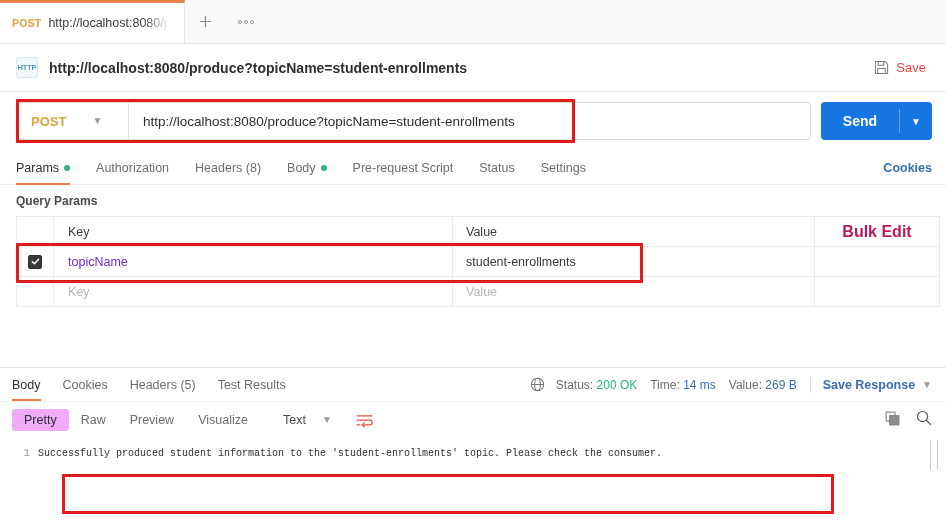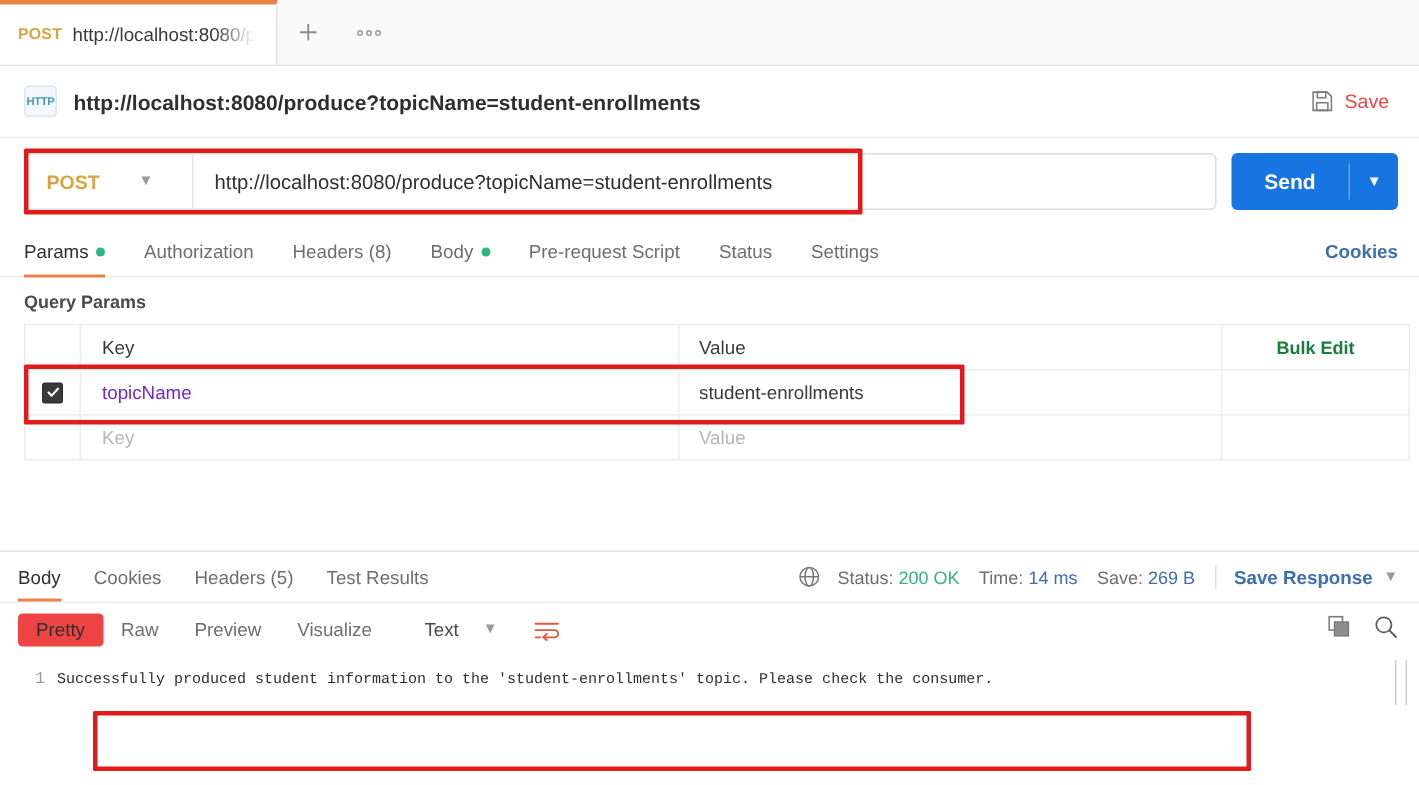--- a/index.html
+++ b/index.html
@@ -156,21 +156,21 @@
     padding-left: 14px; border-right: 1px solid #ececec;
     font-size: 12.5px; color: #6d28d9;
   }
   .c-val {
     width: 362px; flex: 0 0 362px; display: flex; align-items: center;
     padding-left: 13px; border-right: 1px solid #ececec;
     font-size: 12.5px; color: #3a3a3a;
   }
   .c-bulk {
     width: 124px; flex: 0 0 124px; display: flex; align-items: center;
-    justify-content: center; font-size: 12px; color: #15803d; font-weight: 600;
+    justify-content: center; font-size: 16px; color: #be185d; font-weight: 600;
   }
   .trow.head .c-key, .trow.head .c-val { color: #3a3a3a; font-weight: 400; }
   .ph { color: #b6b6b6; }
   .chk {
     width: 14px; height: 14px; border-radius: 2px;
     background: #3a3a3a; border: 1px solid #2e2e2e;
     display: flex; align-items: center; justify-content: center;
   }
   .chk svg { display: block; }
 
@@ -192,21 +192,21 @@
   .saveresp { font-size: 12.5px; color: #3a6fb0; font-weight: 700; display: flex; align-items: center; gap: 7px; }
 
   .viewbar {
     display: flex; align-items: center;
     padding: 6px 14px 6px 12px; gap: 0; height: 36px;
   }
   .vtab {
     font-size: 12.5px; color: #6e6e6e; padding: 4px 12px;
     border-radius: 3px;
   }
-  .vtab.active { background: #ef4444; color: #2f2f2f; }
+  .vtab.active { background: #f0abfc; color: #2f2f2f; }
   .selbox {
     display: flex; align-items: center; gap: 16px;
     margin-left: 14px; padding: 4px 9px;
     font-size: 12.5px; color: #4a4a4a;
   }
   .wrapbtn {
     margin-left: 10px; padding: 3px 5px; display: flex;
     align-items: center; justify-content: center;
   }
   .right-ico { margin-left: auto; display: flex; align-items: center; gap: 16px; color: #7a7a7a; }
@@ -373,21 +373,21 @@
     </span>
     <span class="meta-item">
       <b>Status:</b>
       <span class="v-ok">200 OK</span>
     </span>
     <span class="meta-item">
       <b>Time:</b>
       <span class="v-n">14 ms</span>
     </span>
     <span class="meta-item">
-      <b>Save:</b>
+      <b>Value:</b>
       <span class="v-n">269 B</span>
     </span>
     <span class="meta-div"></span>
     <span class="saveresp">
       <span>Save Response</span>
       <span class="chev">▼</span>
     </span>
   </div>
 </div>
 

